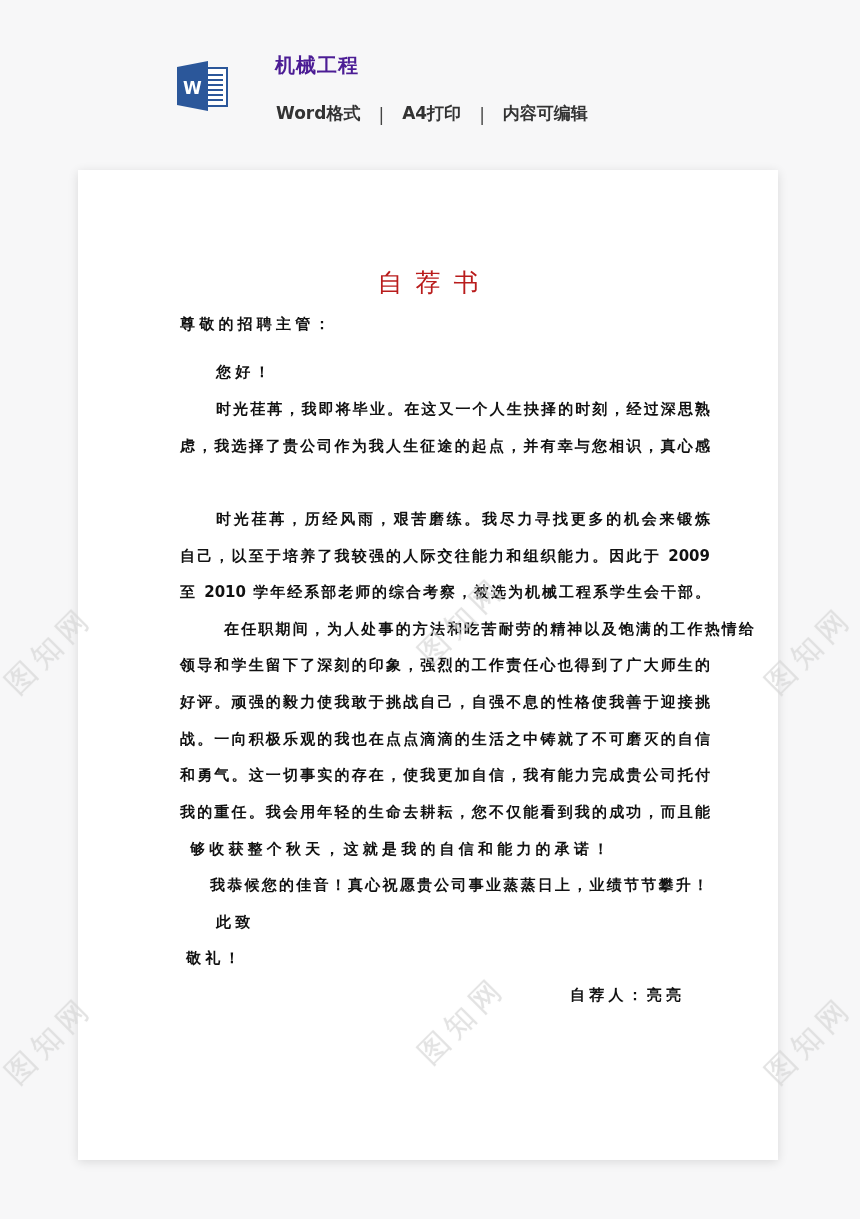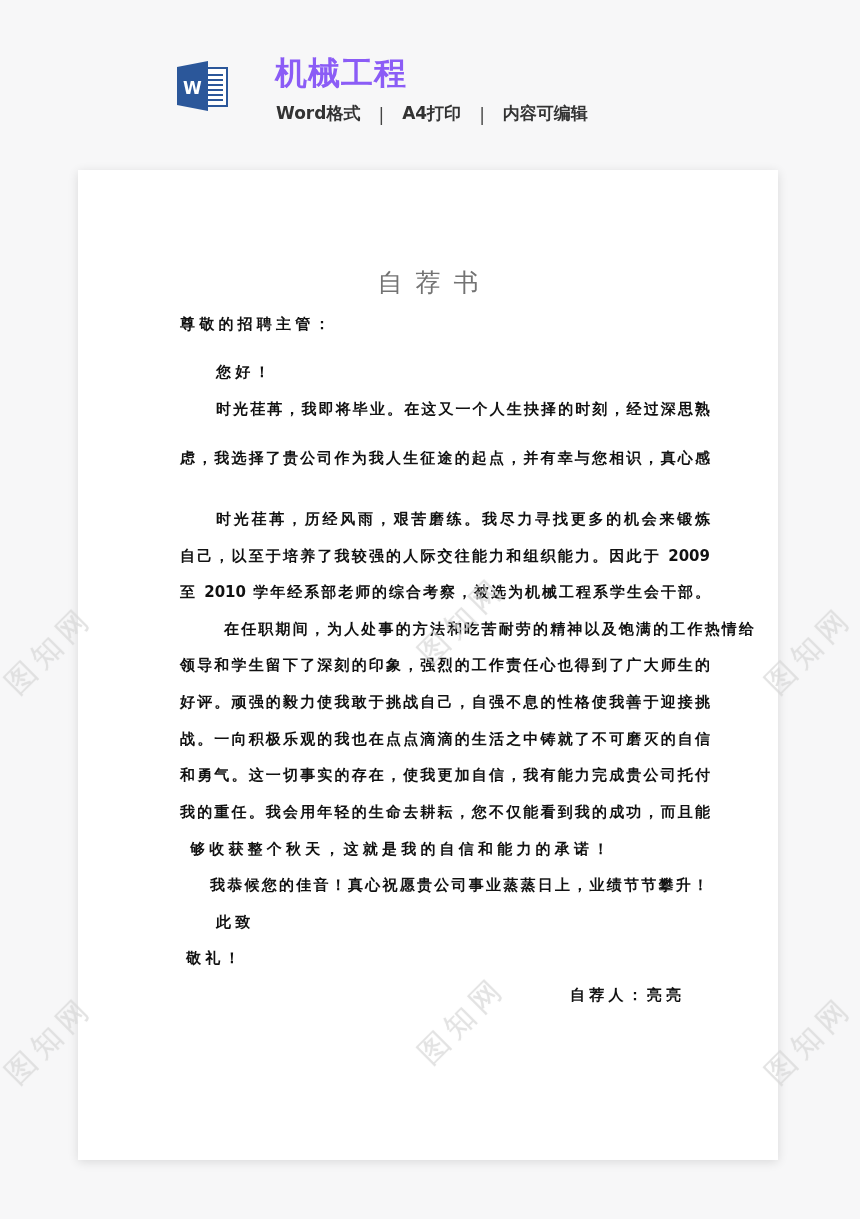--- a/index.html
+++ b/index.html
@@ -3,35 +3,35 @@
 <meta charset="utf-8">
 <style>
   html, body { margin: 0; padding: 0; }
   body {
     width: 860px; height: 1219px; background: #f7f7f8; position: relative; overflow: hidden;
     font-family: "DejaVu Sans", sans-serif;
   }
   .header { position: absolute; left: 0; top: 0; width: 860px; height: 170px; }
   .word-icon { position: absolute; left: 175px; top: 58px; width: 56px; height: 56px; }
   .header-title {
-    position: absolute; left: 275px; top: 52px; font-size: 32px; font-weight: bold;
-    color: #8b5cf6; letter-spacing: 1px; font-family: "DejaVu Sans", sans-serif;
+    position: absolute; left: 275px; top: 52px; font-size: 20px; font-weight: bold;
+    color: #4c1d95; letter-spacing: 1px; font-family: "DejaVu Sans", sans-serif;
   }
   .header-sub {
     position: absolute; left: 276px; top: 102px; font-size: 17px; font-weight: bold; color: #333;
     display: flex; align-items: flex-end; white-space: nowrap;
   }
   .header-sub .sep { margin: 0 18px; font-weight: normal; color: #444; }
   .page {
     position: absolute; left: 78px; top: 170px; width: 700px; height: 990px; background: #fff;
     box-shadow: 0 2px 10px rgba(0,0,0,0.12);
   }
   .doc-title {
     position: absolute; left: 0; width: 700px; top: 96px; text-align: center;
-    font-size: 25px; letter-spacing: 13px; color: #737373; font-family: "DejaVu Serif", serif;
+    font-size: 25px; letter-spacing: 13px; color: #b91c1c; font-family: "DejaVu Serif", serif;
     padding-left: 13px; box-sizing: border-box;
   }
   .line {
     position: absolute; left: 102px; width: 530px; font-size: 15px; color: #111;
     font-family: "DejaVu Sans", sans-serif; white-space: nowrap; line-height: 20px;
     text-align: justify; text-align-last: justify; font-weight: bold;
   }
   .line.ragged { text-align: left; text-align-last: left; letter-spacing: 4.2px; }
   .indent { left: 138px; width: 494px; }
   .watermark {
@@ -69,21 +69,21 @@
   </div>
 </div>
 
 <div class="page">
   <div class="doc-title">自荐书</div>
 
   <div class="line ragged" style="top:144px;text-align:center;">尊敬的招聘主管：</div>
   <div class="line ragged indent" style="top:192px;">您好！</div>
 
   <div class="line indent" style="top:229px;">时光荏苒，我即将毕业。在这又一个人生抉择的时刻，经过深思熟</div>
-  <div class="line" style="top:278px;">虑，我选择了贵公司作为我人生征途的起点，并有幸与您相识，真心感</div>
+  <div class="line" style="top:266px;">虑，我选择了贵公司作为我人生征途的起点，并有幸与您相识，真心感</div>
 
   <div class="line indent" style="top:339px;">时光荏苒，历经风雨，艰苦磨练。我尽力寻找更多的机会来锻炼</div>
   <div class="line" style="top:376px;">自己，以至于培养了我较强的人际交往能力和组织能力。因此于 2009</div>
   <div class="line" style="top:412px;">至 2010 学年经系部老师的综合考察，被选为机械工程系学生会干部。</div>
   <div class="line" style="top:449px;margin-left:44px;">在任职期间，为人处事的方法和吃苦耐劳的精神以及饱满的工作热情给</div>
   <div class="line" style="top:485px;">领导和学生留下了深刻的印象，强烈的工作责任心也得到了广大师生的</div>
   <div class="line" style="top:522px;">好评。顽强的毅力使我敢于挑战自己，自强不息的性格使我善于迎接挑</div>
   <div class="line" style="top:559px;">战。一向积极乐观的我也在点点滴滴的生活之中铸就了不可磨灭的自信</div>
   <div class="line" style="top:595px;">和勇气。这一切事实的存在，使我更加自信，我有能力完成贵公司托付</div>
   <div class="line" style="top:632px;">我的重任。我会用年轻的生命去耕耘，您不仅能看到我的成功，而且能</div>

